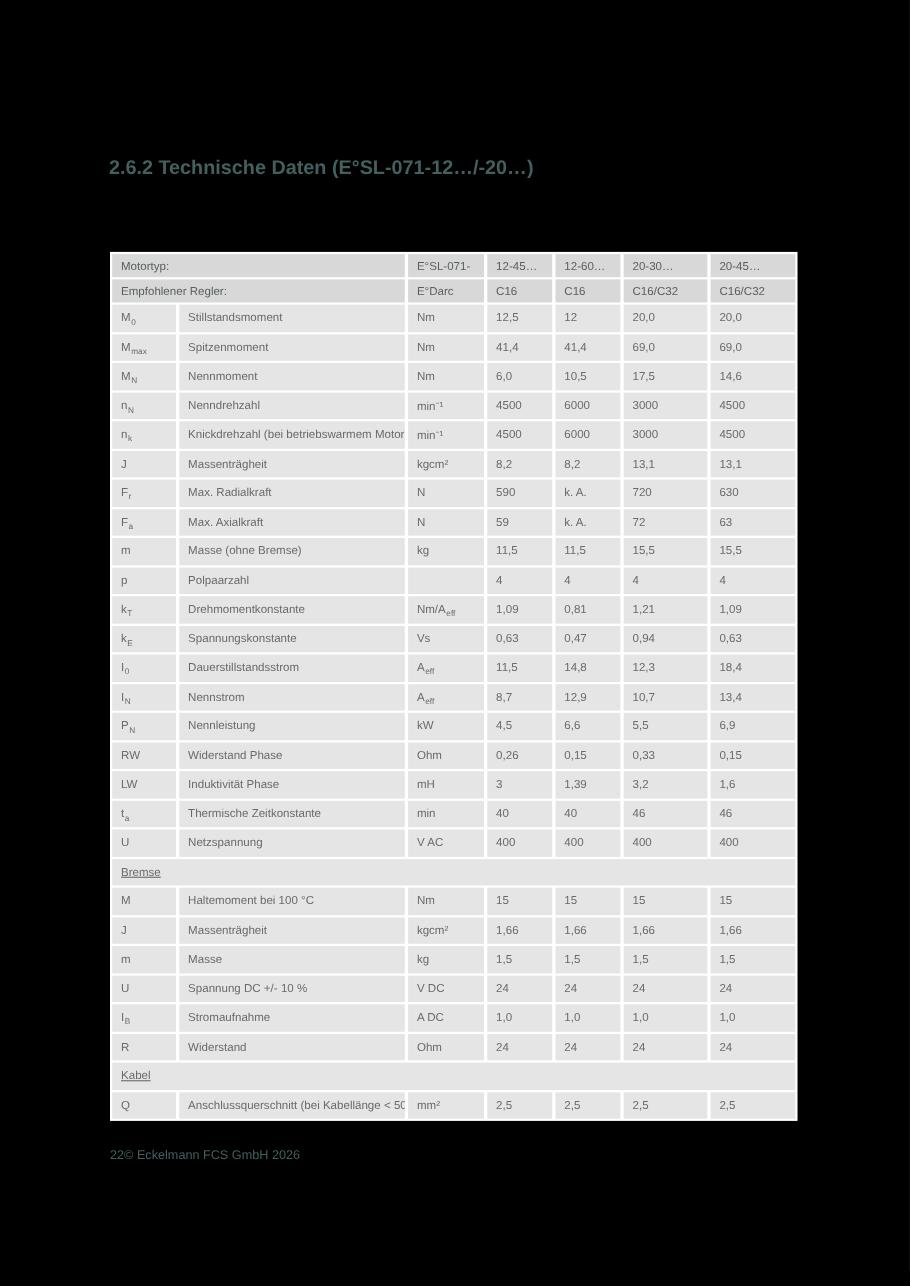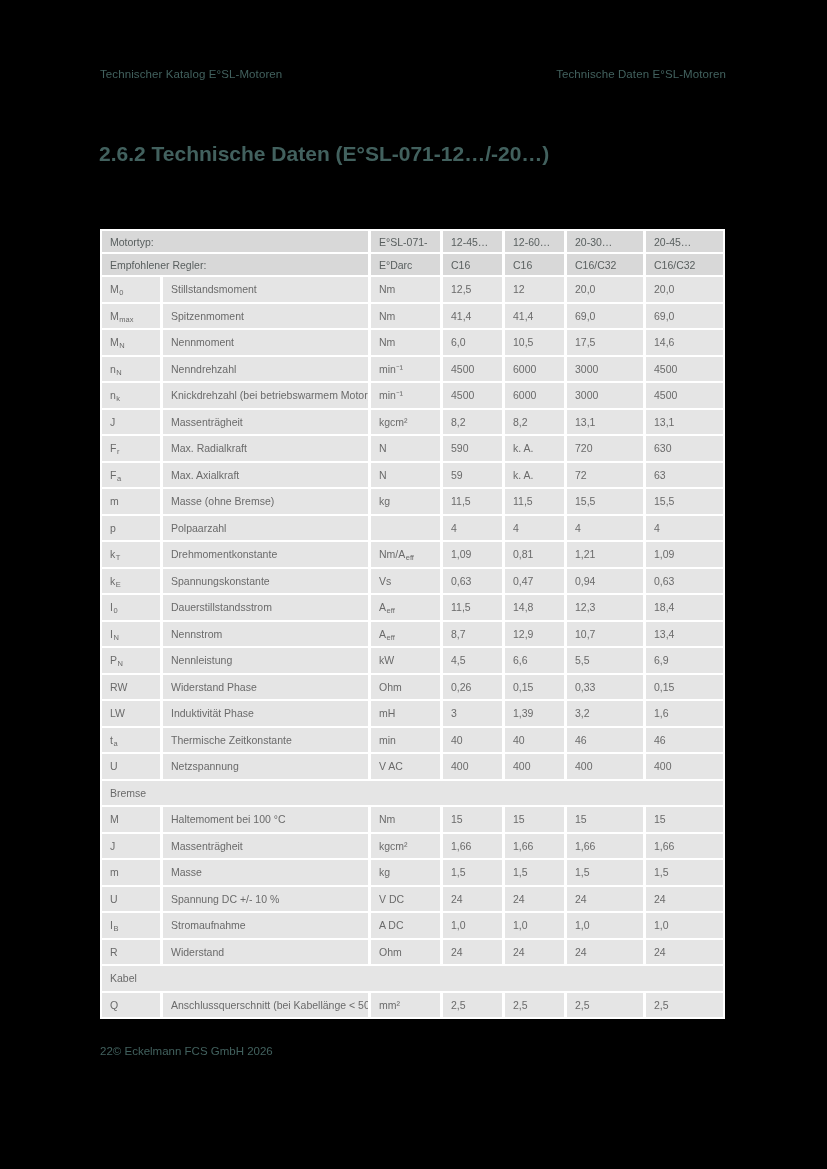--- a/index.html
+++ b/index.html
@@ -7,58 +7,54 @@
     position:relative; width:827px; height:1169px; background:#000;
     font-family:"Liberation Sans", sans-serif; overflow:hidden;
   }
   .page-header {
     position:absolute; top:68px; left:100px; width:626px;
     display:flex; justify-content:space-between;
     font-size:11.5px; color:#42615e; letter-spacing:0.1px;
   }
   .doc-title {
     position:absolute; top:142px; left:99px; margin:0;
-    font-size:21px; font-weight:600; color:#42615e;
+    font-size:18px; font-weight:600; color:#42615e;
   }
   .table-wrap {
     position:absolute; top:181px; left:100px;
     background:#ffffff; padding:2px;margin-top:48px;
   }
   .grid {
     display:grid;
     grid-template-columns:58px 205px 69px 59px 59px 76px 77px;
     grid-template-rows:21px 21px;
     grid-auto-rows:24.5px;
     gap:2px 3px;
     background:#ffffff;
   }
   .cell {
     background:#e5e5e5; color:#6a6a6a; font-size:10.5px;
     display:flex; align-items:center; padding-left:8px;
     white-space:nowrap; overflow:hidden;
   }
   .cell.hdr { background:#d8d8d8; color:#585e5e; }
   .cell.span2 { grid-column:1 / 3; }
-  .cell.section-row { grid-column:1 / -1; }
+  .cell.section-row { grid-column:1 / -1;text-decoration:underline; }
   .sub { font-size:7.5px; position:relative; top:3.5px; margin-left:0.5px; }
   .page-footer {
     position:absolute; top:1045px; left:100px; width:626px;
     display:flex; justify-content:flex-start;
     font-size:11.5px; color:#42615e;
   }
 </style>
 </head>
 <body>
 
 <div class="page">
 
-  <div class="page-header">
-    <span>Technischer Katalog E°SL-Motoren</span>
-    <span>Technische Daten E°SL-Motoren</span>
-  </div>
 
   <h1 class="doc-title">2.6.2 Technische Daten (E°SL-071-12…/-20…)</h1>
 
   <div class="table-wrap">
     <div class="grid" id="grid">
       <div class="cell hdr span2">Motortyp:</div>
       <div class="cell hdr">E°SL-071-</div>
       <div class="cell hdr">12-45…</div>
       <div class="cell hdr">12-60…</div>
       <div class="cell hdr">20-30…</div>

